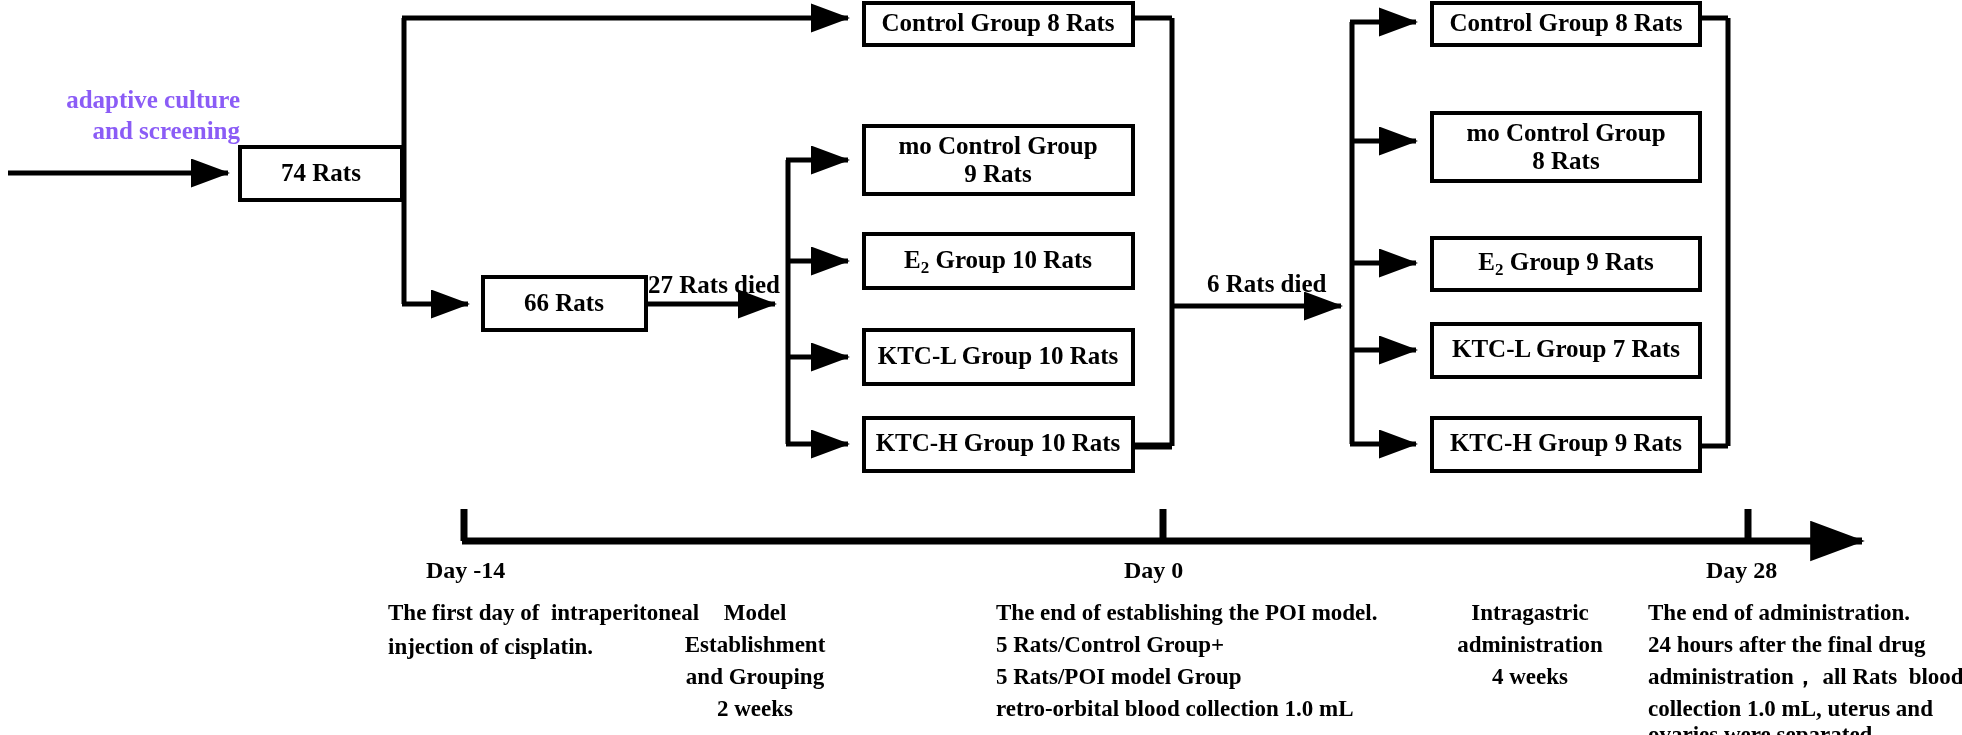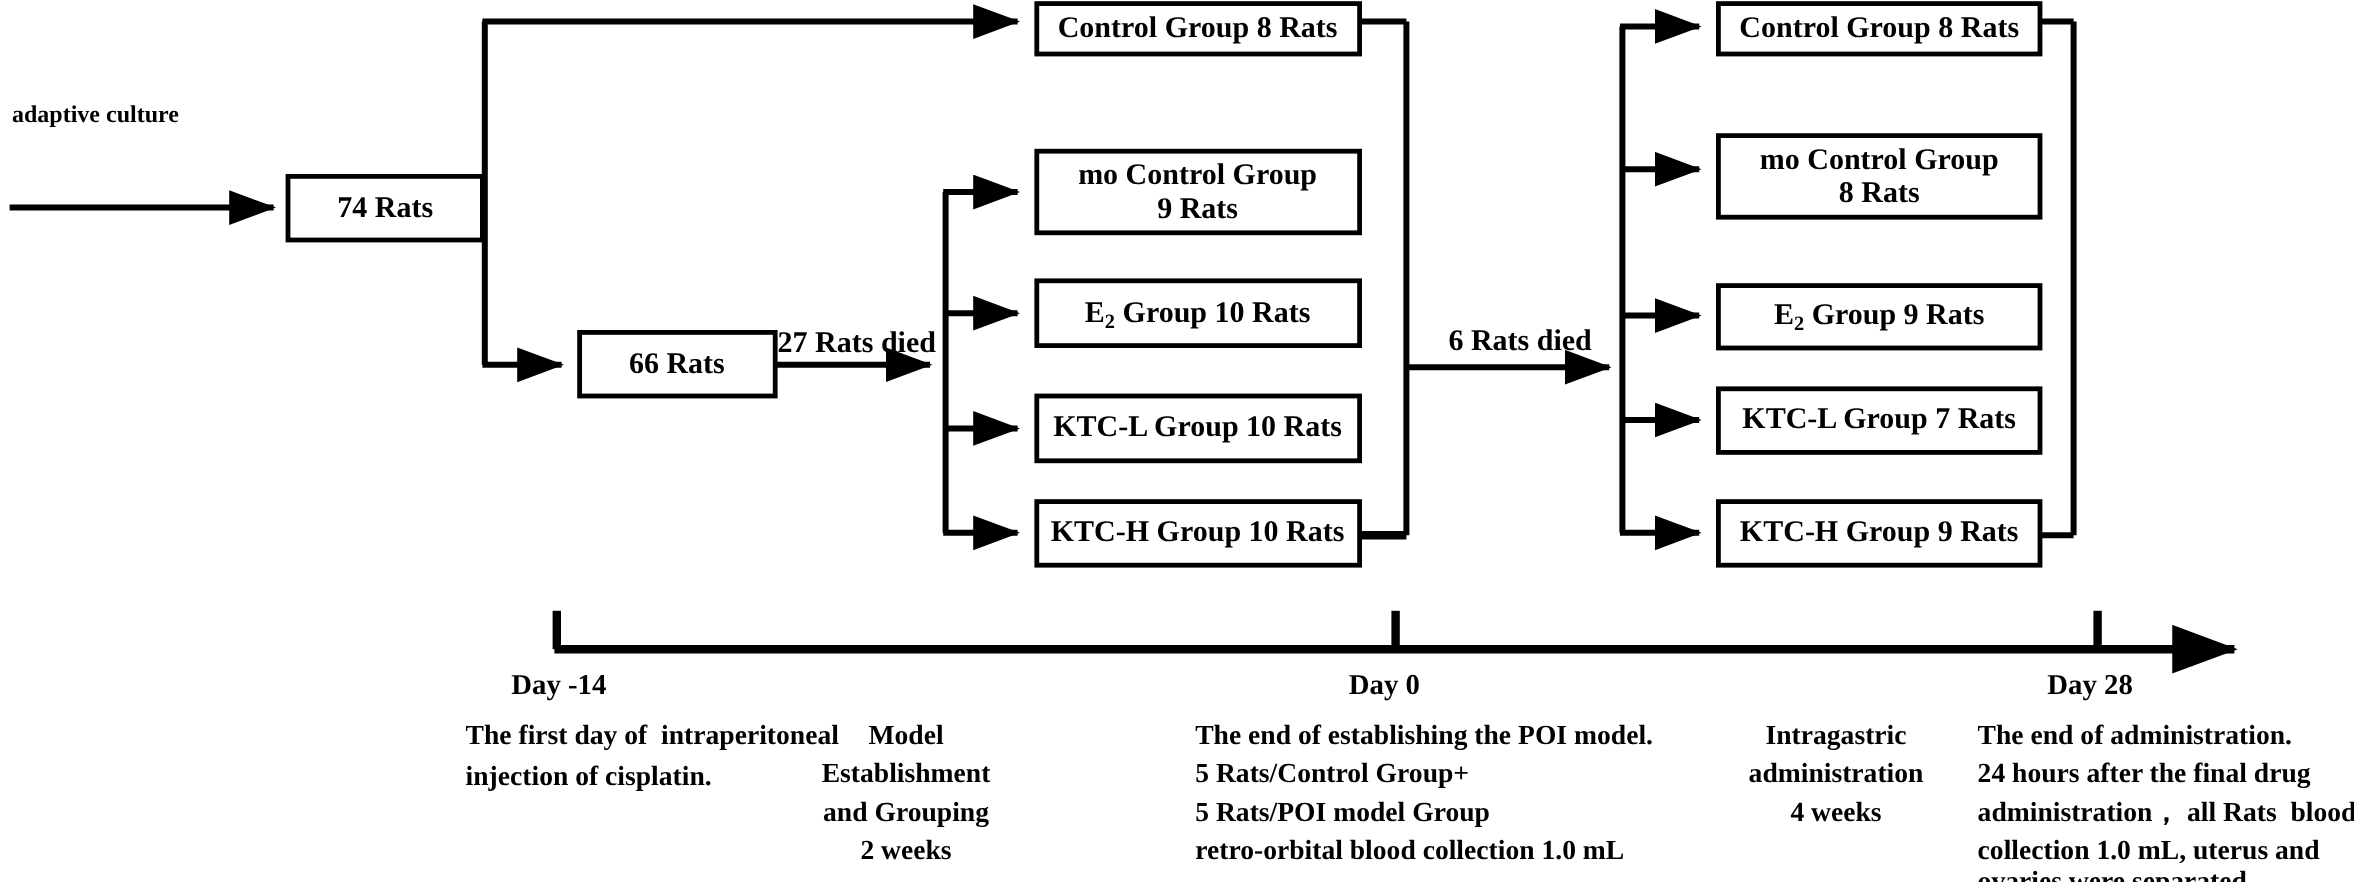--- a/index.html
+++ b/index.html
@@ -231,20 +231,21 @@
     </g>
 
     <g>
       <text class="capTxt" x="1648" y="620">The end of administration.</text>
       <text class="capTxt" x="1648" y="652">24 hours after the final drug</text>
       <text class="capTxt" x="1648" y="684">administration， all Rats  blood</text>
       <text class="capTxt" x="1648" y="716">collection 1.0 mL, uterus and</text>
     </g>
   </svg>
 
-  <div style="position:absolute; left:10px; top:84px; width:230px; text-align:left;
-              font-weight:bold; font-size:20px; line-height:1.25; color:#000000;">
+  <div style="position:absolute; left:10px; top:84px; width:230px; text-align:right;
+              font-weight:bold; font-size:25px; line-height:1.25; color:#8b5cf6;">
     <div>adaptive culture</div>
+    <div>and screening</div>
   </div>
 
   <div style="position:absolute; left:1648px; top:722px; font-weight:bold; font-size:23px;
               color:#000; white-space:pre;">ovaries were separated.</div>
 </div>
 
 </body></html>

